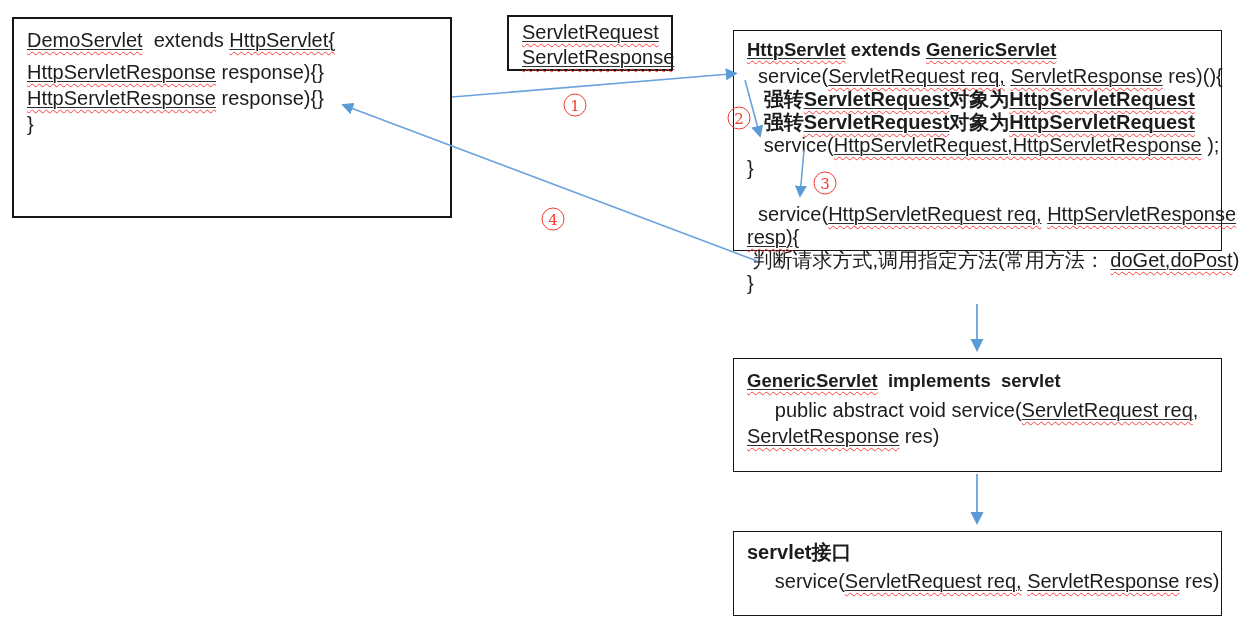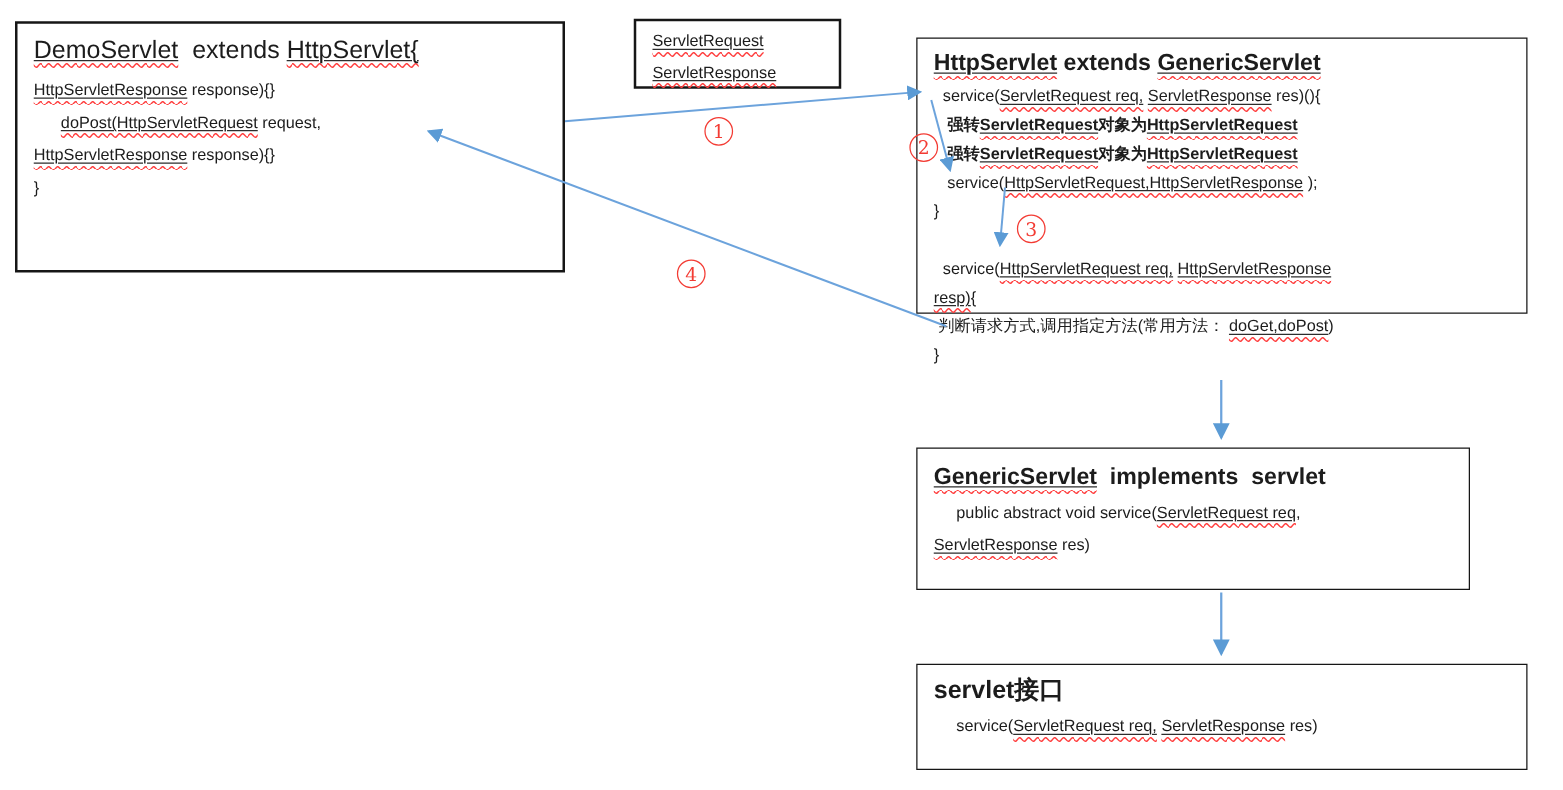--- a/index.html
+++ b/index.html
@@ -14,21 +14,21 @@
   .box{
     position:absolute;
     background:#ffffff;
     border:2px solid #161616;
     box-sizing:border-box;
     padding:2px 12px 2px 13px;
   }
   .box.thin{border-width:1.5px;}
   .code-line{
     white-space:pre;
-    font-size:13px;
+    font-size:20px;
     line-height:26px;
     min-height:26px;
   }
   
   .u{
     text-decoration-line:underline;
     text-decoration-color:#2d2d2d;
     text-decoration-thickness:1px;
     text-underline-offset:2px;
   }
@@ -49,21 +49,21 @@
   
   #request-box{left:507px;top:15px;width:166px;height:56px;padding-top:3px;}
   #request-box .code-line{line-height:25px;min-height:25px;}
 
   
   #http-box{left:733px;top:30px;width:489px;height:221px;border-width:1.5px;}
   #http-box .code-line{line-height:23px;min-height:23px;}
   #http-box .code-line:first-child{font-size:18.5px;font-weight:bold;line-height:30px;min-height:30px;margin-top:2px;}
 
   
-  #generic-box{left:733px;top:358px;width:443px;height:114px;border-width:1.5px;}
+  #generic-box{left:733px;top:358px;width:489px;height:114px;border-width:1.5px;}
   #generic-box .code-line:first-child{font-size:18.5px;font-weight:bold;line-height:32px;min-height:32px;margin-top:4px;}
 
   
   #interface-box{left:733px;top:531px;width:489px;height:85px;border-width:1.5px;}
   #interface-box .code-line:first-child{font-size:20px;font-weight:bold;line-height:31px;min-height:31px;margin-top:3px;}
 
   
   #arrows{position:absolute;left:0;top:0;width:1250px;height:632px;pointer-events:none;}
 
   
@@ -84,21 +84,20 @@
   }
 </style>
 </head>
 <body>
 
 <div id="canvas">
 
   <div class="box" id="demo-box">
       <div class="code-line"><span class="u"><span class="w">DemoServlet</span></span><span>  extends </span><span class="u"><span class="w">HttpServlet{</span></span></div>
       <div class="code-line"><span class="u"><span class="w">HttpServletResponse</span></span><span> response){}</span></div>
-      <div class="code-line"><span>      </span><span class="u"><span class="w">doPost(HttpServletRequest</span></span><span> request,</span></div>
       <div class="code-line"><span class="u"><span class="w">HttpServletResponse</span></span><span> response){}</span></div>
       <div class="code-line"><span>}</span></div>
     </div>
 
   <div class="box" id="request-box">
       <div class="code-line"><span class="u"><span class="w">ServletRequest</span></span></div>
       <div class="code-line"><span class="u"><span class="w">ServletResponse</span></span></div>
     </div>
 
   <div class="box thin" id="http-box">

